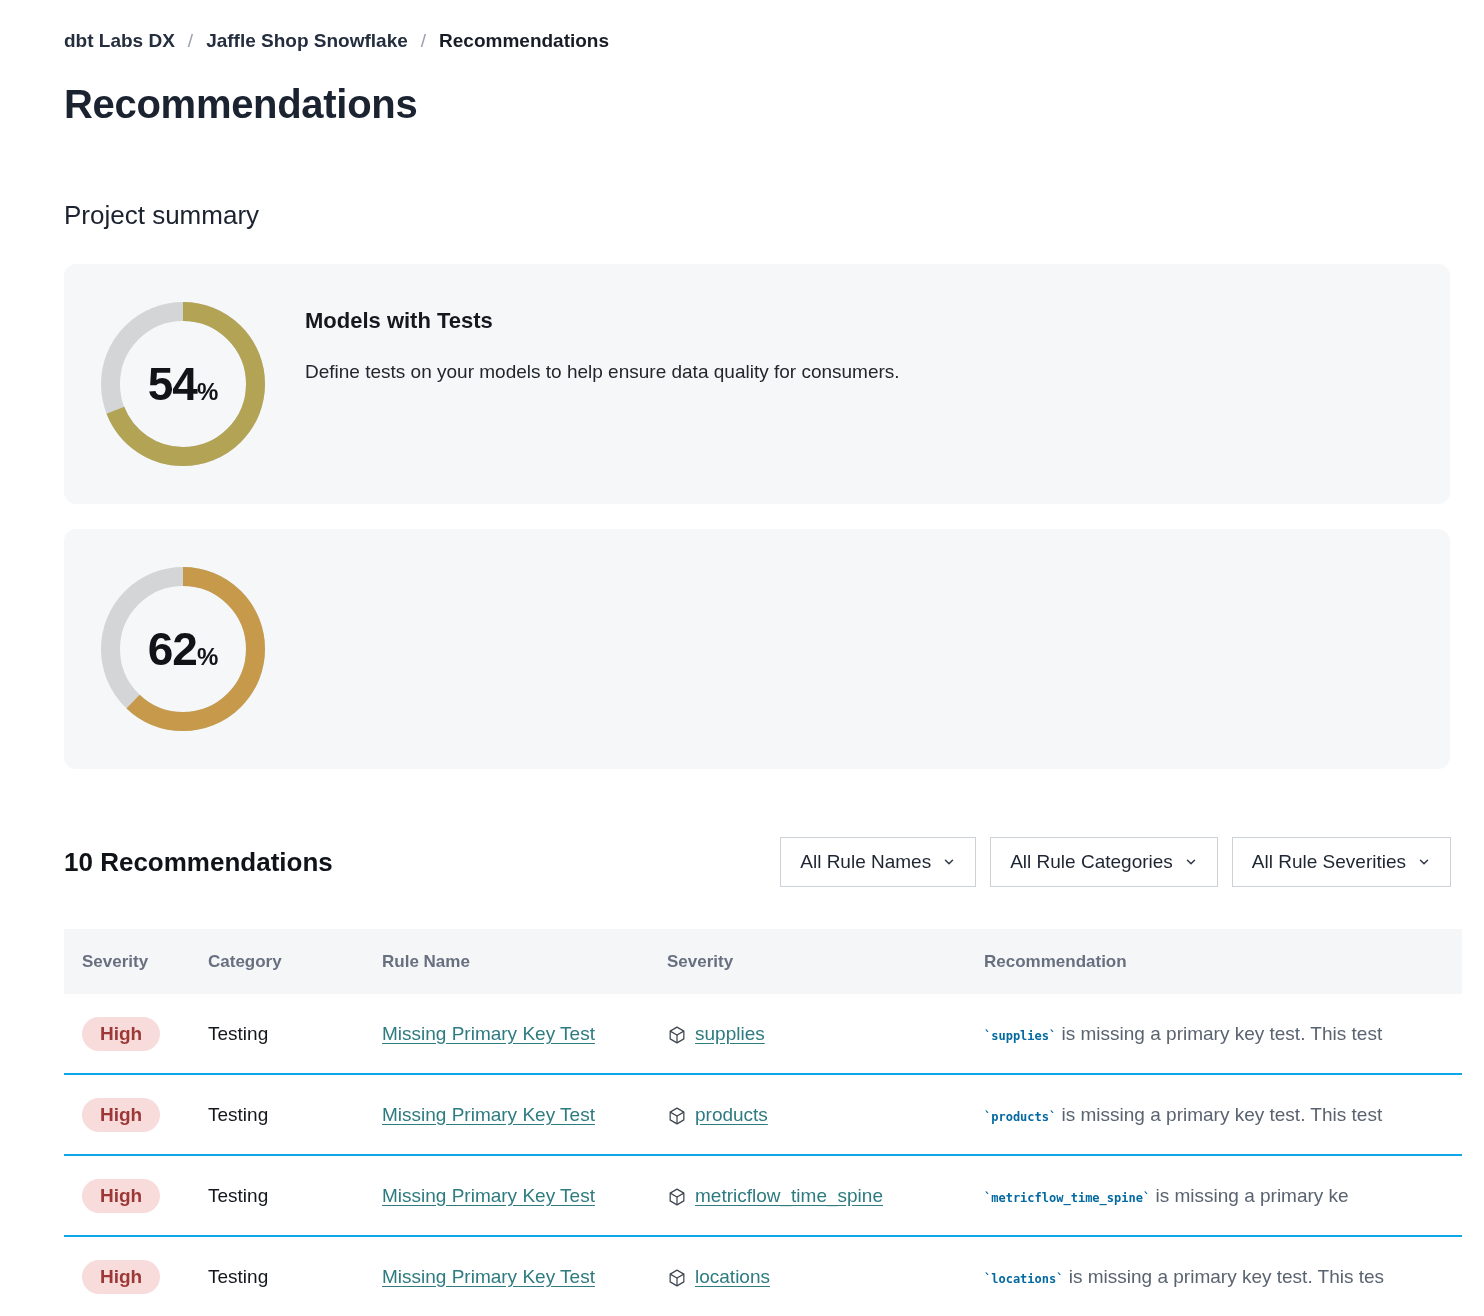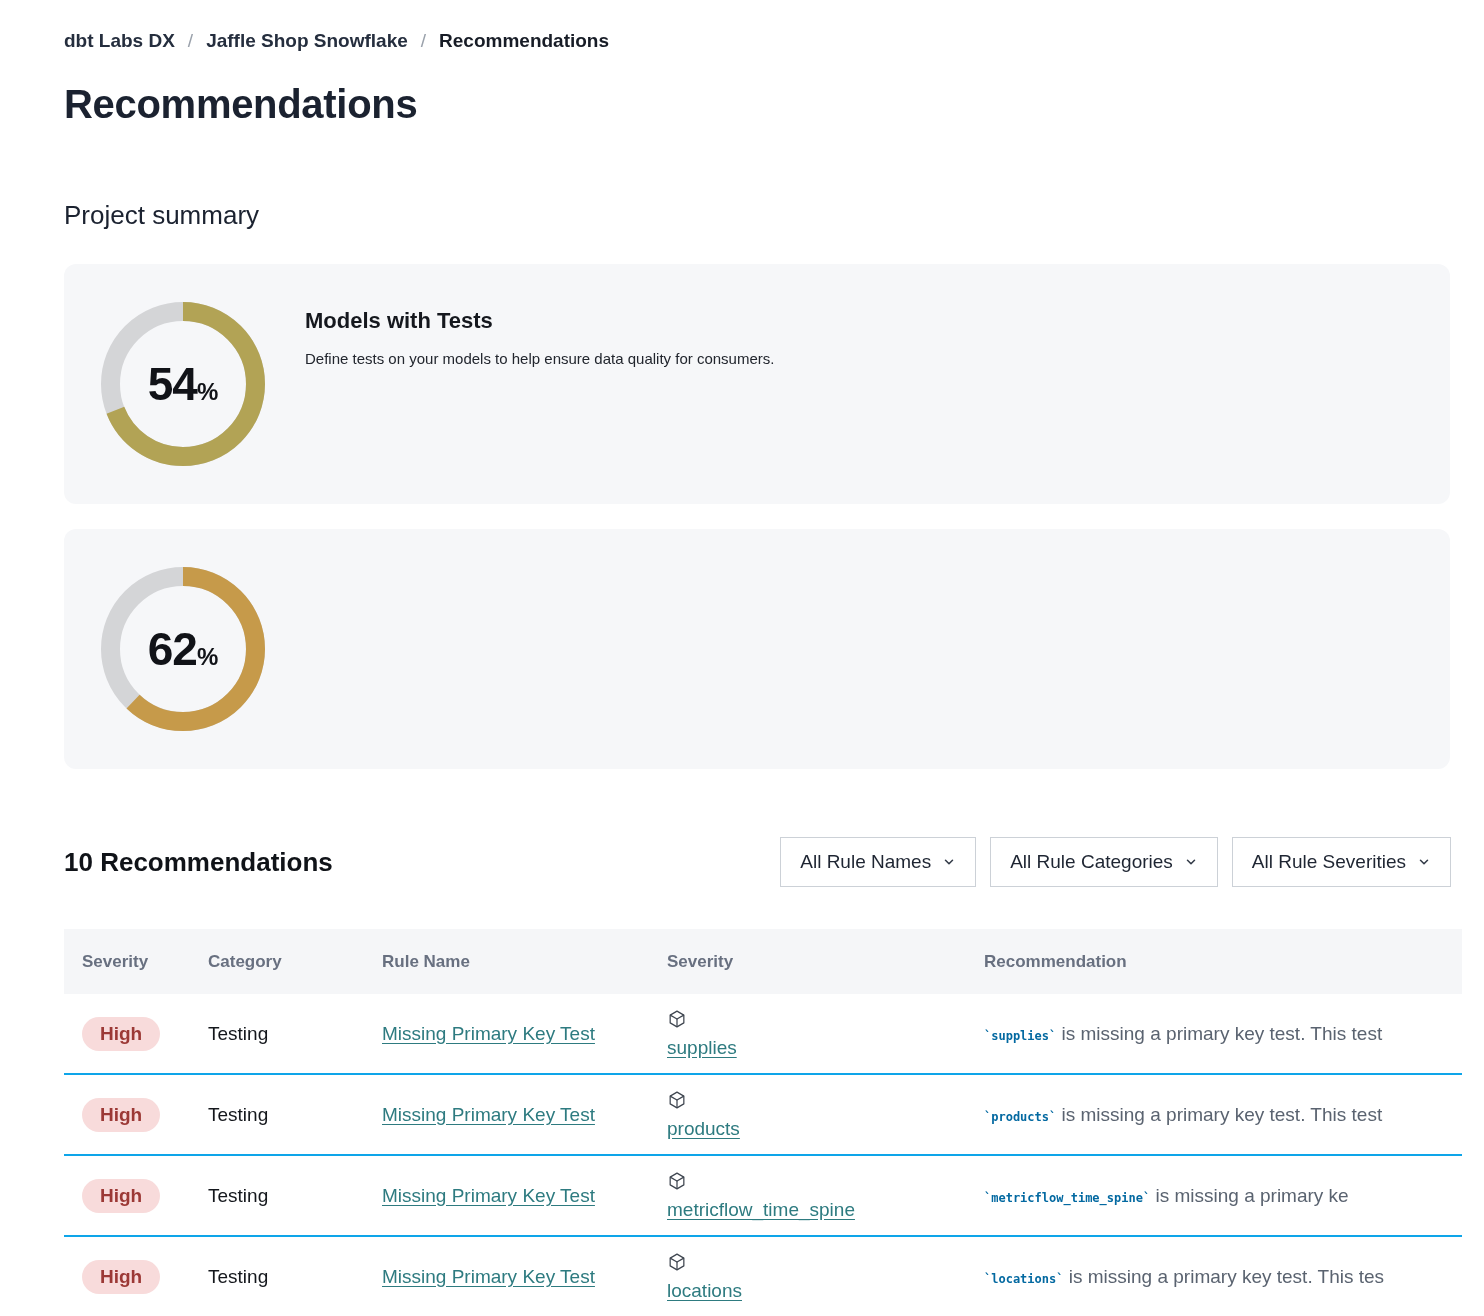--- a/index.html
+++ b/index.html
@@ -32,21 +32,21 @@
   }
   .card + .card { margin-top: 25px; }
   .donut-wrap { position: relative; width: 164px; height: 164px; margin: 38px 0 0 37px; flex: 0 0 auto; }
   .donut-wrap svg { display: block; }
   .donut-label { position: absolute; inset: 0; display: flex; align-items: center; justify-content: center; }
   .donut-label .inner { display: flex; align-items: baseline; }
   .donut-pct { font-size: 46px; font-weight: 700; color: #111318; letter-spacing: -1px; }
   .donut-sym { font-size: 24px; font-weight: 700; color: #111318; }
   .card-text { margin: 44px 0 0 40px; }
   .card-title { font-size: 22px; font-weight: 700; color: #15181e; }
-  .card-desc { margin-top: 16px; font-size: 15px; color: #22262e; }
+  .card-desc { margin-top: 27px; font-size: 19px; color: #22262e; }
 
   
   .rec-header { width: 1387px; margin-top: 68px; display: flex; align-items: center; justify-content: space-between; }
   .rec-count { font-size: 26px; font-weight: 600; color: #101318; }
   .filters { display: flex; gap: 14px; }
   .filter-btn {
     display: flex; align-items: center; gap: 11px;
     background: #ffffff;
     border: 1px solid #ccd1d7;
     border-radius: 0;
@@ -72,21 +72,21 @@
   .t-body-row { height: 81px; border-bottom: 2px solid #0ea5e9; }
   .badge {
     display: inline-block;
     background: #f8dbdb; color: #9c3936;
     font-size: 19px; font-weight: 700;
     padding: 6px 18px; border-radius: 19px;
     justify-self: start;
   }
   .cat { font-size: 19px; color: #14171c; }
   a.tlink { font-size: 19px; color: #2e7b80; text-decoration: underline; text-underline-offset: 3px; }
-  .resource-cell { display: flex; align-items: flex-start; gap: 8px; flex-direction: column; }
+  .resource-cell { display: flex; align-items: flex-end; gap: 8px; }
   .rec-cell { white-space: nowrap; overflow: visible; font-size: 19px; color: #5a6370; }
   .rec-code {
     font-family: "DejaVu Sans Mono", monospace;
     font-size: 12px; font-weight: 700; color: #0369a1;
   }
   .icon { display: inline-flex; flex: 0 0 auto; }
 </style>
 </head>
 <body>
 

